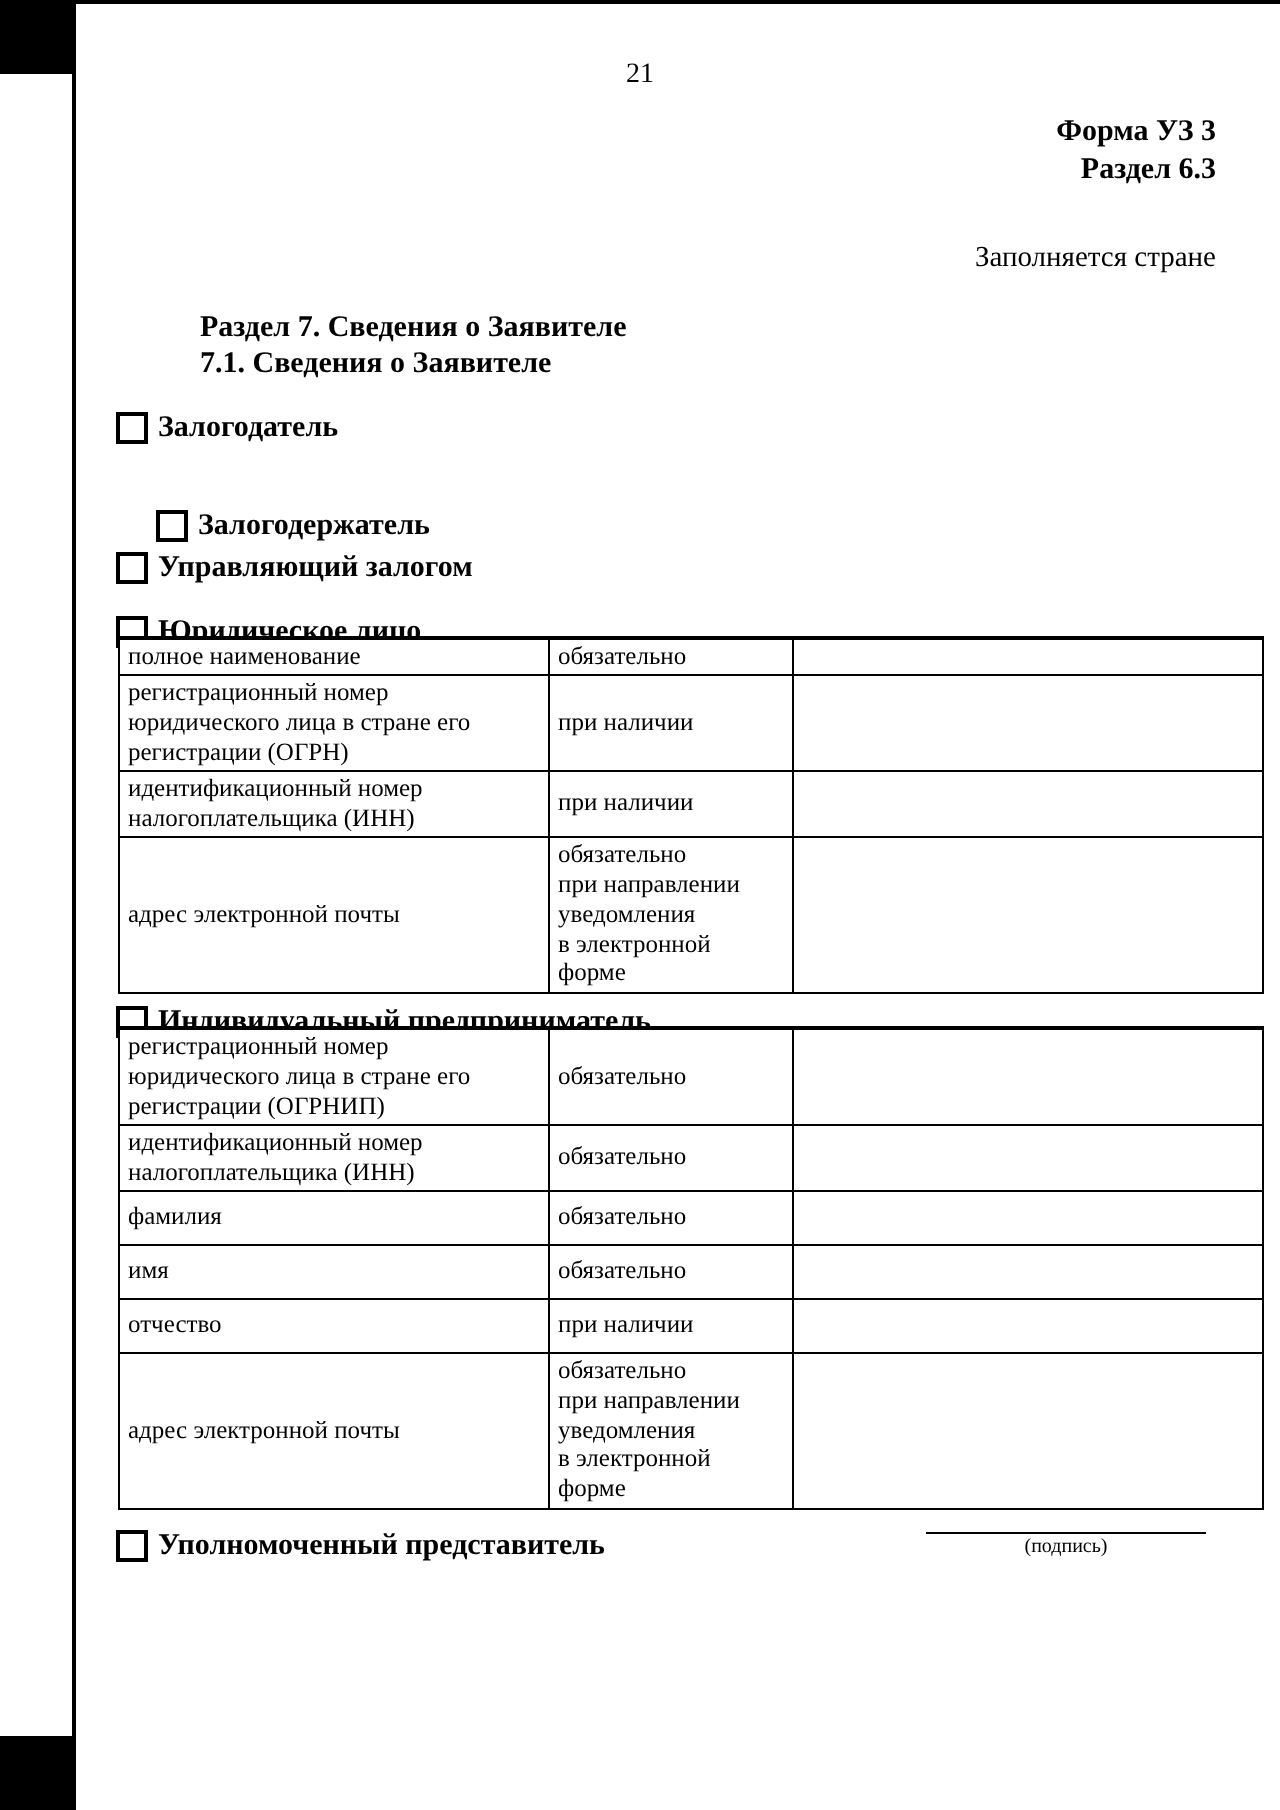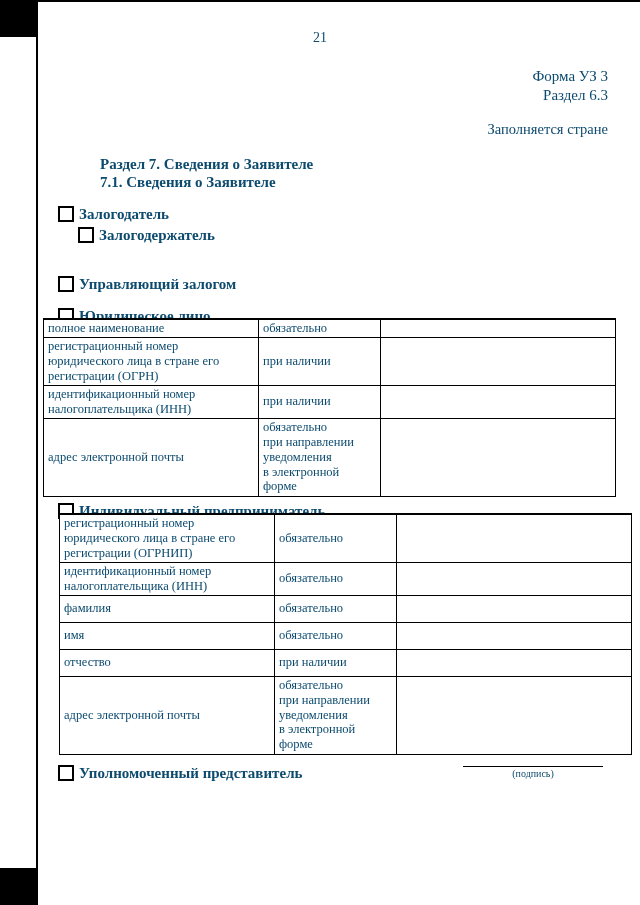--- a/index.html
+++ b/index.html
@@ -1,28 +1,28 @@
 <!DOCTYPE html>
 <html><head>
 <meta charset="utf-8">
 <style>
   html,body{margin:0;padding:0;background:#888;}
   .page{
     position:relative;width:640px;height:905px;margin:0 auto;
-    background:#fff;color:#0c4a6e;overflow:hidden;
+    background:#fff;color:#000000;overflow:hidden;
     font-family:"Liberation Serif","DejaVu Serif",serif;
   }
   
   .corner-top{position:absolute;left:0;top:0;width:36px;height:37px;background:#000;}
   .corner-bottom{position:absolute;left:0;top:868px;width:36px;height:37px;background:#000;}
   .left-rule{position:absolute;left:36px;top:0;width:2px;height:905px;background:#000;}
   .top-rule{position:absolute;left:0;top:0;width:640px;height:2px;background:#000;}
 
   .page-number{position:absolute;left:0;right:0;top:30px;text-align:center;font-size:14px;}
-  .form-block{position:absolute;right:32px;top:67px;text-align:right;font-weight:normal;font-size:15px;line-height:1.25;}
+  .form-block{position:absolute;right:32px;top:57px;text-align:right;font-weight:bold;font-size:15px;line-height:1.25;}
   .note{position:absolute;right:32px;top:121px;font-size:14.5px;}
   .headings{position:absolute;left:100px;top:155px;font-weight:bold;font-size:15px;line-height:1.2;}
 
   .chk{position:absolute;display:flex;gap:5px;margin-top:14px;}
   .chk .box{display:inline-block;width:12px;height:12px;border:2px solid #000;background:#fff;flex:0 0 auto;}
   .chk .lbl{font-weight:bold;font-size:15px;white-space:nowrap;}
 
   table.doc-table{position:absolute;border-collapse:collapse;table-layout:fixed;width:546px;border:1px solid #000;border-top:2px solid #000;background:#fff;}
   table.doc-table td{border:1px solid #000;font-size:12.5px;line-height:1.18;padding:1px 4px;vertical-align:middle;overflow:hidden;}
   td.field{width:206px;}
@@ -54,36 +54,36 @@
   <div class="headings">
     <div>Раздел 7. Сведения о Заявителе</div>
     <div>7.1. Сведения о Заявителе</div>
   </div>
 
   <div class="chk" style="left:58px;top:192px;">
     <span class="box"></span>
     <span class="lbl">Залогодатель</span>
   </div>
 
-  <div class="chk" style="left:58px;top:213px;padding-left:20px;">
+  <div class="chk" style="left:58px;top:241px;padding-left:20px;">
     <span class="box"></span>
     <span class="lbl">Залогодержатель</span>
   </div>
 
   <div class="chk" style="left:58px;top:294px;">
     <span class="box"></span>
     <span class="lbl">Юридическое лицо</span>
   </div>
 
   <div class="chk" style="left:58px;top:262px;">
     <span class="box"></span>
     <span class="lbl">Управляющий залогом</span>
   </div>
 
-  <table class="doc-table" style="left:43px;top:318px;padding-left:12px;">
+  <table class="doc-table" style="left:59px;top:318px;padding-left:12px;">
     <tbody>
       <tr style="height:17px;">
         <td class="field">полное наименование</td>
         <td class="cond">обязательно</td>
         <td class="val"></td>
       </tr>
       <tr style="height:48px;">
         <td class="field">регистрационный номер
 юридического лица в стране его
 регистрации (ОГРН)</td>

